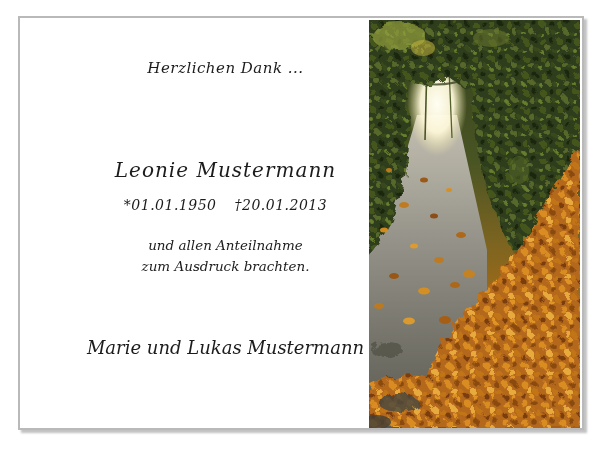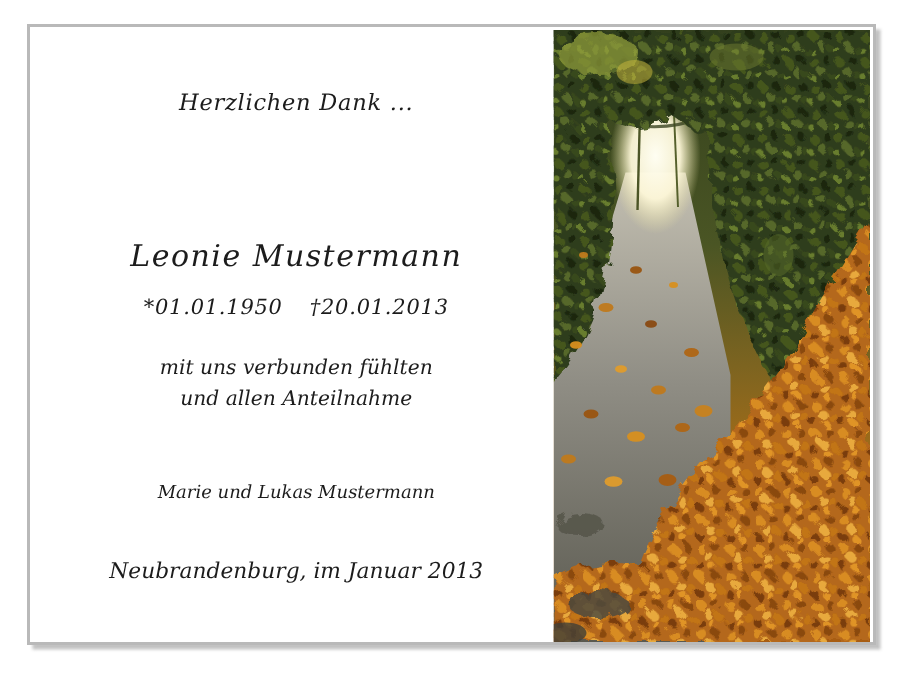--- a/index.html
+++ b/index.html
@@ -24,28 +24,29 @@
     left:0; top:0;
     width:355px; height:410px;
     color:#1c1c1c;
   }
   .t{
     position:absolute;
     left:0; width:100%;
     text-align:center;
     font-style:italic;
     white-space:nowrap;
+    padding-left:28px;
   }
   .t-thanks{ top:41px; font-size:15px; letter-spacing:.5px; }
   .t-intro{ top:83px; font-size:13.5px; line-height:20px; }
   .t-name{ top:140px; font-size:20px; letter-spacing:1px; }
   .t-dates{ top:179px; font-size:14px; letter-spacing:.5px; }
   .t-dates .date-sep{ display:inline-block; width:18px; }
   .t-body{ top:217px; font-size:13.5px; line-height:21px; }
-  .t-sign{ top:303px; font-size:12px; }
+  .t-sign{ top:319px; font-size:18px; }
   .t-place{ top:355px; font-size:14.5px; }
   .photo{
     position:absolute;
     right:2px; top:2px;
     width:211px; height:408px;
     overflow:hidden;
   }
   .photo svg{ display:block; width:100%; height:100%; }
 </style>
 </head>
@@ -57,27 +58,26 @@
     <div class="t t-thanks">Herzlichen Dank ...</div>
 
 
     <div class="t t-name">Leonie Mustermann</div>
 
     <div class="t t-dates">
       <span>*01.01.1950</span><span class="date-sep"></span><span>†20.01.2013</span>
     </div>
 
     <div class="t t-body">
-      <div>mit uns verbunden fühlten</div>
       <div>und allen Anteilnahme</div>
+      <div>zum Ausdruck brachten.</div>
     </div>
 
     <div class="t t-sign">Marie und Lukas Mustermann</div>
 
-    <div class="t t-place">Neubrandenburg, im Januar 2013</div>
   </div>
 
   <div class="photo">
     <svg viewBox="0 0 211 408" preserveAspectRatio="none" aria-hidden="true">
       <defs>
         <linearGradient id="bg" x1="0" y1="0" x2="0" y2="1">
           <stop offset="0" stop-color="#33401d"></stop>
           <stop offset="0.35" stop-color="#4a5524"></stop>
           <stop offset="0.55" stop-color="#7d6420"></stop>
           <stop offset="0.75" stop-color="#b06f16"></stop>

